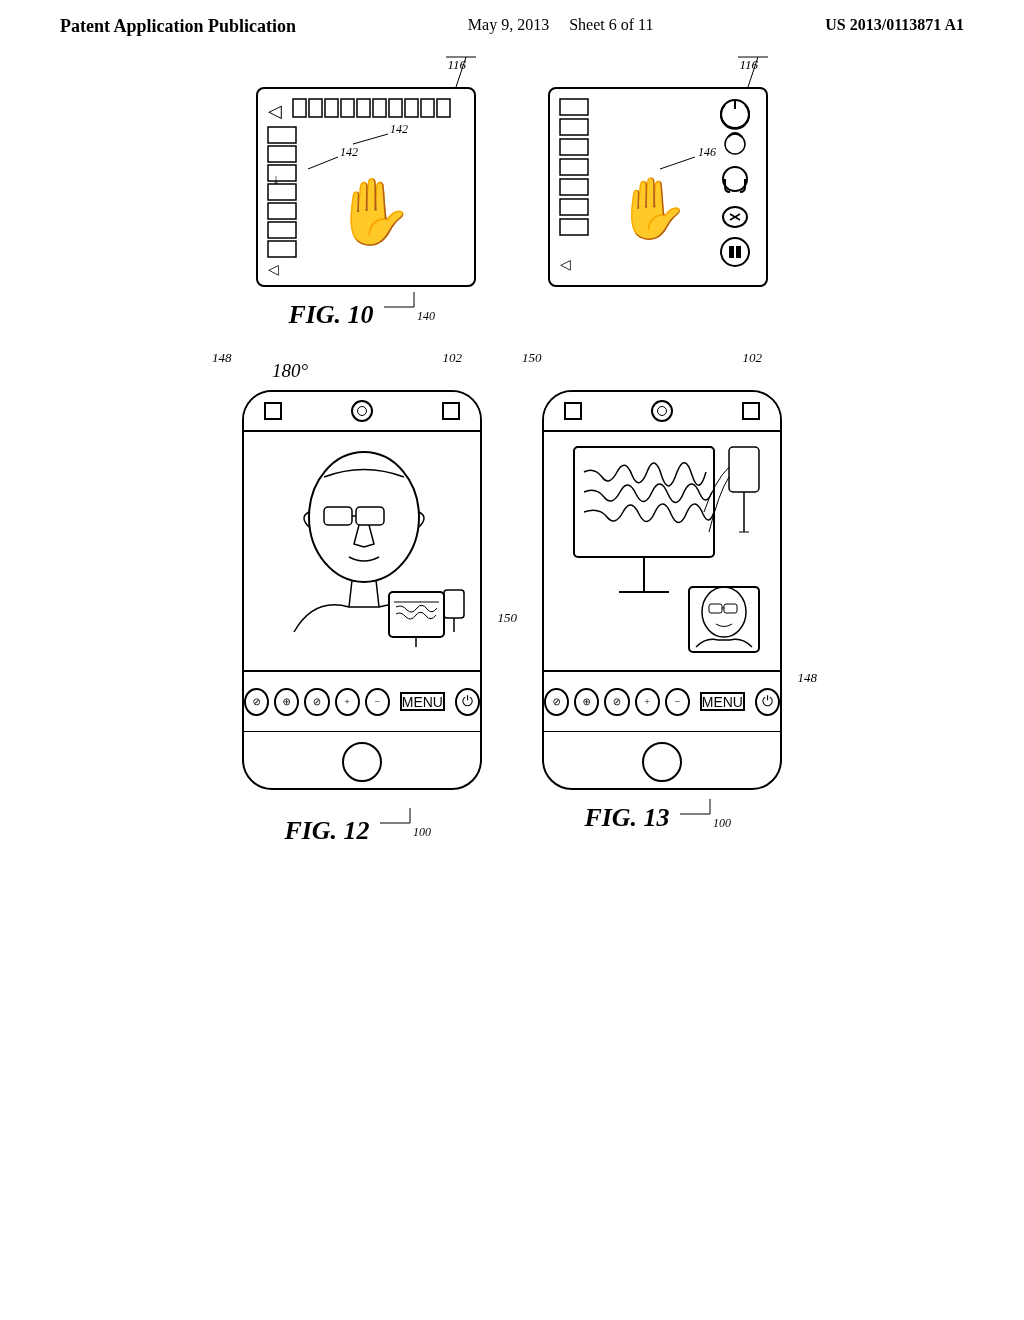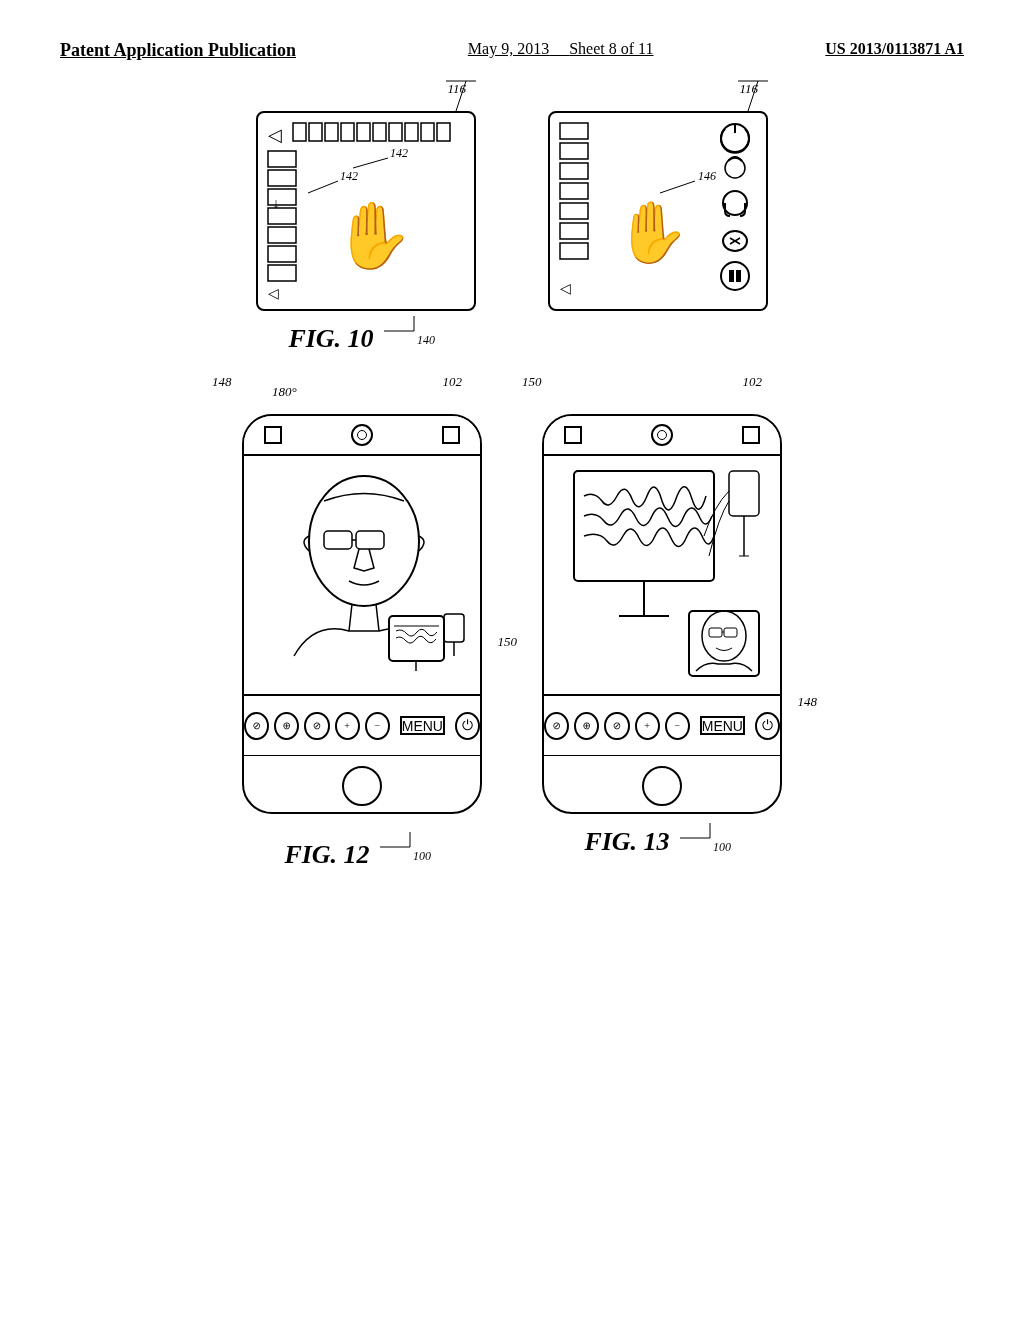--- a/index.html
+++ b/index.html
@@ -10,22 +10,21 @@
       font-family: 'Times New Roman', Times, serif;
       overflow: hidden;
       position: relative;
     }
 
     
     .header {
       display: flex;
       justify-content: space-between;
       align-items: flex-start;
-      padding: 40px 60px 20px 60px;
-      text-decoration: underline;
+      padding: 16px 60px 20px 60px;
     }
     .header-left {
       font-size: 18px;
       font-weight: bold;
     }
     .header-center {
       font-size: 16px;
       text-align: center;
     }
     .header-right {
@@ -196,21 +195,21 @@
 
   </style>
 </head>
 <body>
 
 <div class="header">
   <div class="header-left">Patent Application Publication</div>
   <div class="header-center">
     <span>May 9, 2013</span>
     &nbsp;&nbsp;&nbsp;
-    <span>Sheet 8 of 11</span>
+    <span>Sheet 6 of 11</span>
   </div>
   <div class="header-right">US 2013/0113871 A1</div>
 </div>
 
 <div class="content">
 
   <div class="figures-row1">
 
     <div class="figure-wrapper" style="position:relative;">
 
@@ -322,21 +321,21 @@
     </div>
 
   </div>
 
   <div class="figures-row2">
 
     <div class="figure-wrapper" style="position:relative;">
 
       <span style="position:absolute; top:-40px; left:-30px; font-size:13px; font-style:italic;">148</span>
 
-      <span style="position:absolute; top:-30px; left:30px; font-size:13px; font-style:italic;">180°</span>
+      <span style="position:absolute; top:-30px; left:30px; font-size:19px; font-style:italic;">180°</span>
 
       <span style="position:absolute; top:-40px; right:20px; font-size:13px; font-style:italic;">102</span>
 
       <span style="position:absolute; top:220px; right:-35px; font-size:13px; font-style:italic;">150</span>
 
       <div class="phone-device">
 
         <div class="phone-top-bar">
           <div class="phone-top-square"></div>
           <div class="phone-camera">

